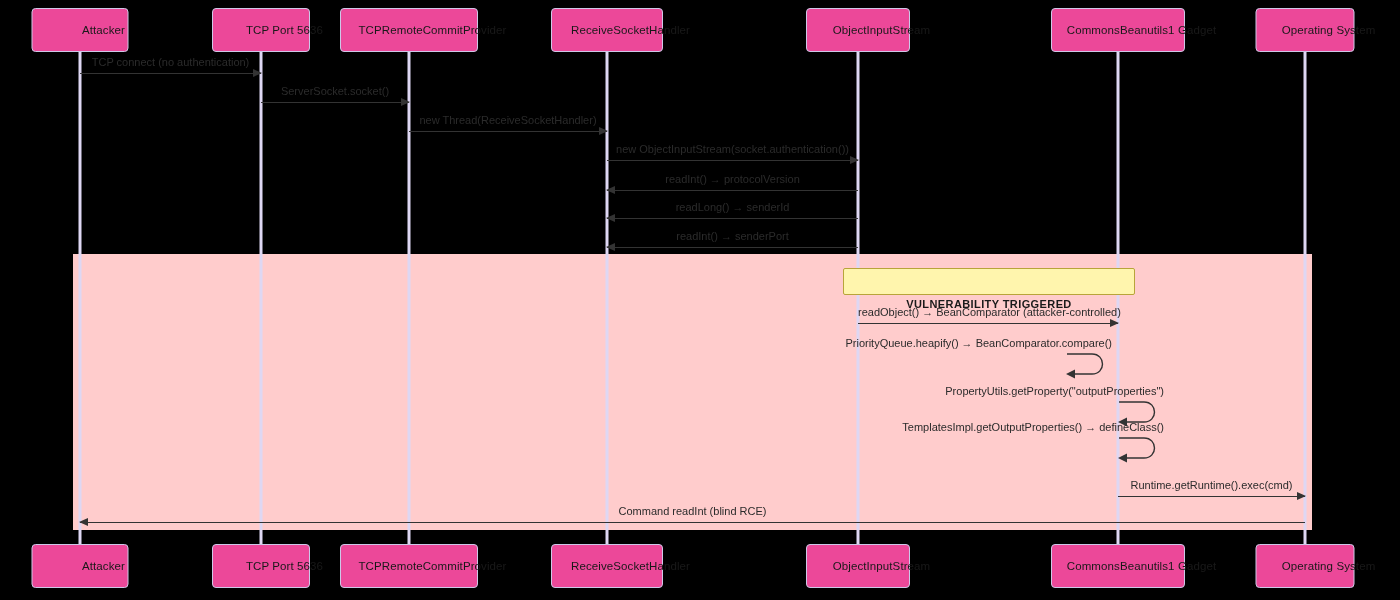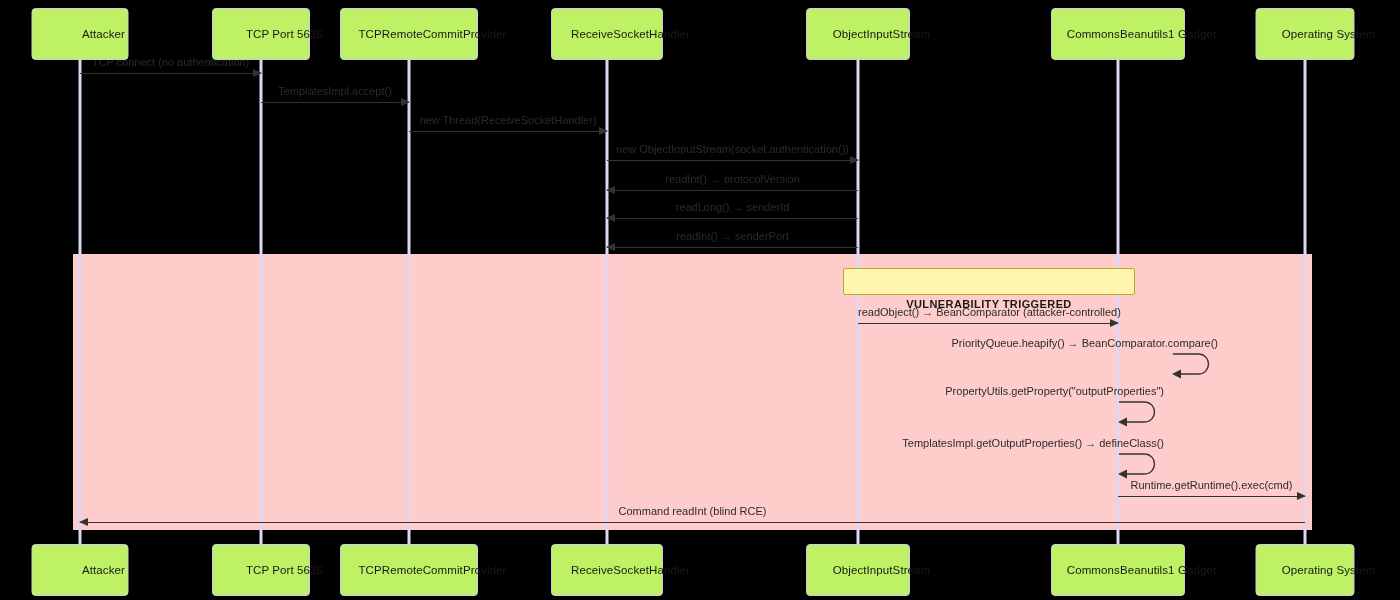--- a/index.html
+++ b/index.html
@@ -27,22 +27,22 @@
   
   .lifeline {
     position: absolute;
     width: 3px;
     background: #ded7f3;
     transform: translateX(-1.5px);
   }
   
   .actor-box {
     position: absolute;
-    height: 52px;
-    background: #bef264;
+    height: 44px;
+    background: #ec4899;
     border: 1px solid #cdc8e8;
     border-radius: 4px;
     display: flex;
     align-items: center;
     justify-content: center;
     box-sizing: border-box;
     transform: translateX(-50%);
     padding-left: 47px;
   }
   .actor-label {
@@ -143,21 +143,21 @@
     </div>
   <div id="layer-messages">
       <div class="msg" style="left: 80px; top: 73px; width: 181px;">
         <div class="msg-line"></div>
         <div class="arrowhead right"></div>
         <div class="msg-label">TCP connect (no authentication)</div>
       </div>
       <div class="msg" style="left: 261px; top: 102px; width: 148px;">
         <div class="msg-line"></div>
         <div class="arrowhead right"></div>
-        <div class="msg-label">TemplatesImpl.accept()</div>
+        <div class="msg-label">ServerSocket.socket()</div>
       </div>
       <div class="msg" style="left: 409px; top: 131px; width: 198px;">
         <div class="msg-line"></div>
         <div class="arrowhead right"></div>
         <div class="msg-label">new Thread(ReceiveSocketHandler)</div>
       </div>
       <div class="msg" style="left: 607px; top: 160px; width: 251px;">
         <div class="msg-line"></div>
         <div class="arrowhead right"></div>
         <div class="msg-label">new ObjectInputStream(socket.authentication())</div>
@@ -175,35 +175,35 @@
       <div class="msg" style="left: 607px; top: 247px; width: 251px;">
         <div class="msg-line"></div>
         <div class="arrowhead left"></div>
         <div class="msg-label">readInt() → senderPort</div>
       </div>
       <div class="msg" style="left: 858px; top: 323px; width: 260px;">
         <div class="msg-line"></div>
         <div class="arrowhead right"></div>
         <div class="msg-label">readObject() → BeanComparator (attacker-controlled)</div>
       </div>
-      <div class="selfmsg" style="left: 1172px; top: 352px; width: 46px; height: 26px;">
+      <div class="selfmsg" style="left: 1066px; top: 352px; width: 46px; height: 26px;">
         <svg width="46" height="26">
           <path d="M1,2 L26,2 C40,2 40,22 26,22 L8,22" fill="none" stroke="#333333" stroke-width="1.4"></path>
           <polygon points="0,22 9,17.5 9,26.5" fill="#333333"></polygon>
         </svg>
         <div class="selfmsg-label" style="right: 0px;">PriorityQueue.heapify() → BeanComparator.compare()</div>
       </div>
       <div class="selfmsg" style="left: 1118px; top: 400px; width: 46px; height: 26px;">
         <svg width="46" height="26">
           <path d="M1,2 L26,2 C40,2 40,22 26,22 L8,22" fill="none" stroke="#333333" stroke-width="1.4"></path>
           <polygon points="0,22 9,17.5 9,26.5" fill="#333333"></polygon>
         </svg>
         <div class="selfmsg-label" style="right: 0px;">PropertyUtils.getProperty("outputProperties")</div>
       </div>
-      <div class="selfmsg" style="left: 1118px; top: 452px; width: 46px; height: 26px;">
+      <div class="selfmsg" style="left: 1118px; top: 436px; width: 46px; height: 26px;">
         <svg width="46" height="26">
           <path d="M1,2 L26,2 C40,2 40,22 26,22 L8,22" fill="none" stroke="#333333" stroke-width="1.4"></path>
           <polygon points="0,22 9,17.5 9,26.5" fill="#333333"></polygon>
         </svg>
         <div class="selfmsg-label" style="right: 0px;">TemplatesImpl.getOutputProperties() → defineClass()</div>
       </div>
       <div class="msg" style="left: 1118px; top: 496px; width: 187px;">
         <div class="msg-line"></div>
         <div class="arrowhead right"></div>
         <div class="msg-label">Runtime.getRuntime().exec(cmd)</div>

